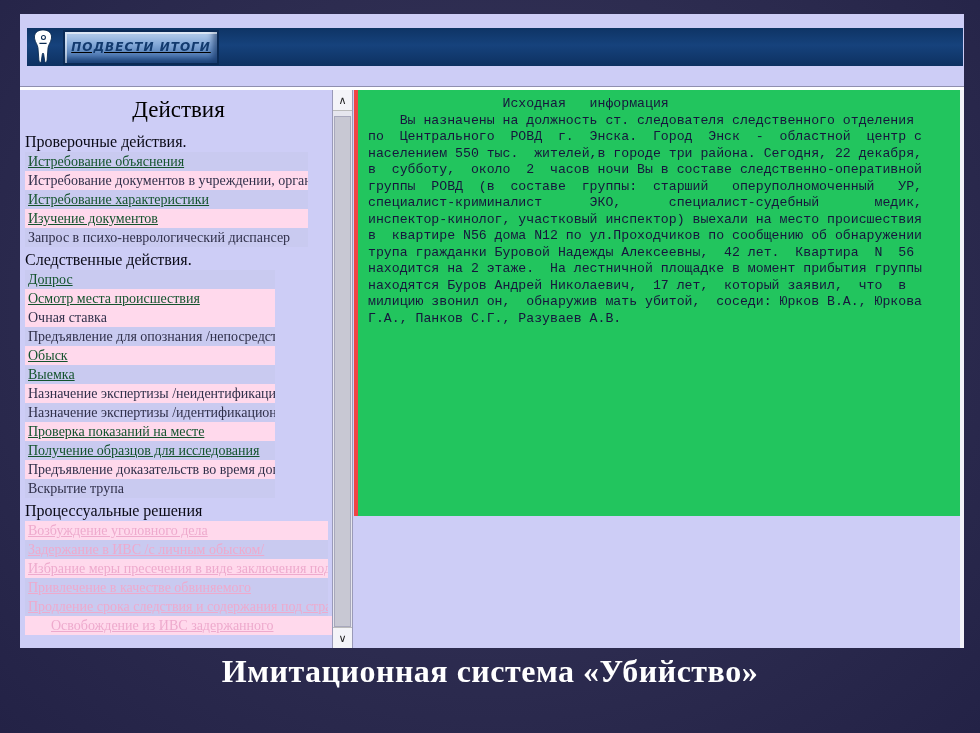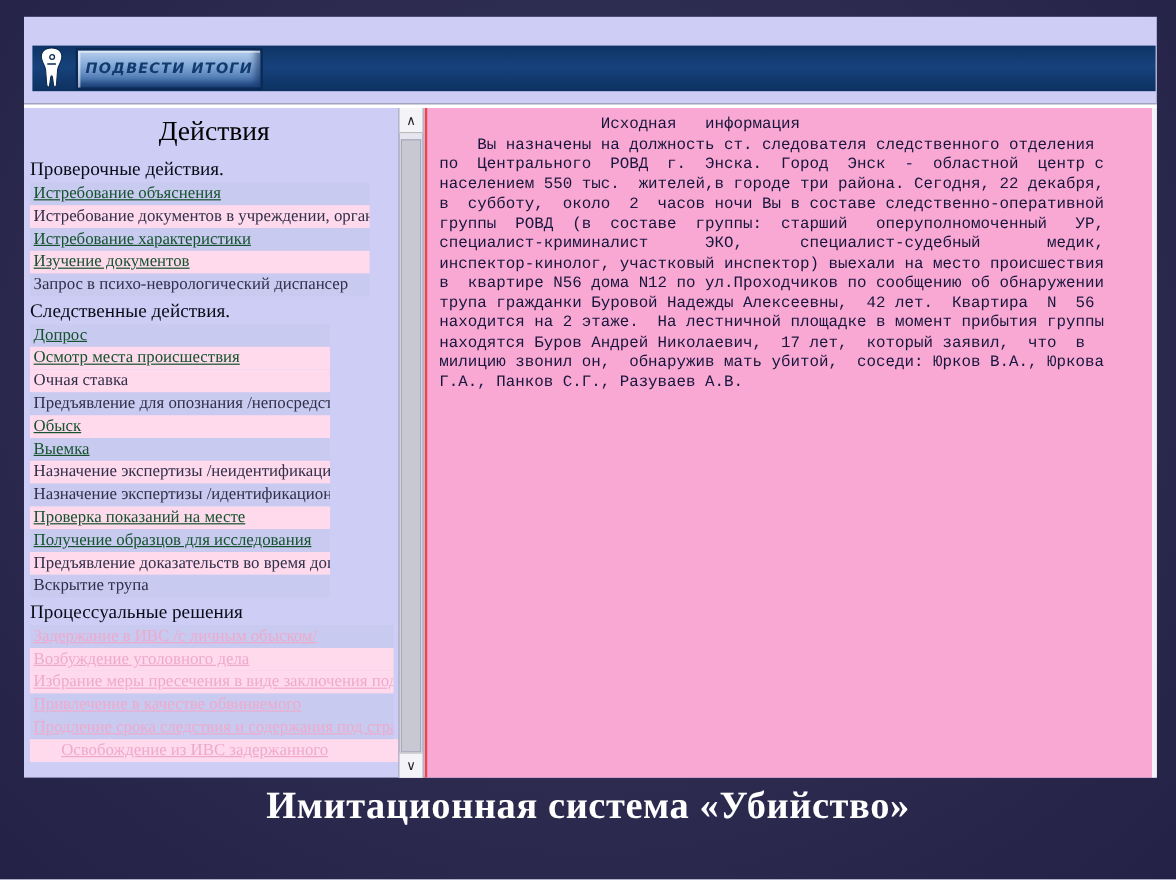--- a/index.html
+++ b/index.html
@@ -1,22 +1,22 @@
 <!DOCTYPE html>
 <html><head>
 <meta charset="utf-8">
 <style>
   html,body{margin:0;padding:0;}
   body{width:980px;height:733px;overflow:hidden;font-family:"Liberation Serif",serif;}
   .stage{position:relative;width:980px;height:733px;overflow:hidden;
          background:radial-gradient(ellipse at 50% 42%, #37365e 0%, #2d2c50 55%, #232246 100%);}
   .window{position:absolute;left:20px;top:14px;width:944px;height:634px;background:#cdcdf6;}
-  .banner{position:absolute;left:7px;top:24px;width:936px;height:38px;
+  .banner{position:absolute;left:7px;top:14px;width:936px;height:38px;
           background:linear-gradient(180deg,#0e3465 0%,#16427c 45%,#0d3161 100%);
-          display:flex;align-items:center;}
+          display:flex;align-items:center;text-decoration:underline;}
   .tooth-wrap{margin-left:2px;width:28px;height:38px;display:flex;align-items:center;justify-content:center;}
   .summ-btn{margin-left:6px;width:152px;height:31px;border:2px solid #0a2a55;
             background:linear-gradient(180deg,#b8d0ee 0%,#84a9d8 40%,#31609f 100%);
             box-shadow:inset 2px 2px 0 rgba(255,255,255,.55), inset -4px -4px 6px rgba(8,36,84,.6);
             display:flex;align-items:center;justify-content:center;cursor:pointer;
             color:#123a6e;font-family:"DejaVu Sans",sans-serif;font-weight:bold;font-style:italic;
             font-size:12px;letter-spacing:1px;white-space:nowrap;}
   .groove{position:absolute;left:0;top:72px;width:100%;height:3px;background:#ffffff;border-top:1px solid #8f8fae;}
   .panels{position:absolute;left:0;top:76px;width:100%;height:558px;}
   .left-panel{position:absolute;left:5px;top:0;width:307px;height:558px;overflow:hidden;}
@@ -30,22 +30,22 @@
   .style-link{color:#eeaacd;text-decoration:underline;}
   .scrollbar{position:absolute;left:312px;top:0;width:21px;height:558px;background:#e6e6ee;
              border-left:1px solid #9a9ab8;border-right:1px solid #9a9ab8;box-sizing:border-box;}
   .scroll-btn{position:absolute;left:0;width:100%;height:20px;background:#f4f4f8;
               display:flex;align-items:center;justify-content:center;
               font-family:"DejaVu Sans",sans-serif;font-size:11px;color:#222;cursor:pointer;}
   .scroll-btn.up{top:0;border-bottom:1px solid #bbb;}
   .scroll-btn.down{bottom:0;border-top:1px solid #bbb;}
   .scroll-thumb{position:absolute;left:1px;right:1px;top:26px;bottom:21px;background:#c8c8d3;
                 border:1px solid #a8a8bc;cursor:pointer;}
-  .right-panel{position:absolute;left:334px;top:0;right:4px;height:558px;background:#f9a8d4;
-               border-left:2px solid #ef4444;overflow:hidden;box-sizing:border-box;}
+  .right-panel{position:absolute;left:334px;top:0;right:4px;height:426px;background:#22c55e;
+               border-left:4px solid #ef4444;overflow:hidden;box-sizing:border-box;}
   .right-edge{position:absolute;right:0;top:76px;width:4px;height:558px;background:#f2f2f8;}
   .info-pre{margin:6px 0 0 10px;font-family:"Liberation Mono","DejaVu Sans Mono",monospace;
             font-size:13.2px;line-height:16.5px;color:#16163c;white-space:pre;}
   .caption{position:absolute;left:0;width:100%;top:653px;text-align:center;color:#ffffff;
            font-weight:bold;font-size:32px;font-family:"Liberation Serif",serif;letter-spacing:.5px;}
 </style>
 </head>
 <body>
 
 <div class="stage">
@@ -85,22 +85,22 @@
             <div class="row bg-blue style-plain" style="width: 247px;">Предъявление для опознания /непосредственно/</div>
             <div class="row bg-pink style-visited" style="width: 247px;">Обыск</div>
             <div class="row bg-blue style-visited" style="width: 247px;">Выемка</div>
             <div class="row bg-pink style-plain" style="width: 247px;">Назначение экспертизы /неидентификационной/</div>
             <div class="row bg-blue style-plain" style="width: 247px;">Назначение экспертизы /идентификационной/</div>
             <div class="row bg-pink style-visited" style="width: 247px;">Проверка показаний на месте</div>
             <div class="row bg-blue style-visited" style="width: 247px;">Получение образцов для исследования</div>
             <div class="row bg-pink style-plain" style="width: 247px;">Предъявление доказательств во время допроса</div>
             <div class="row bg-blue style-plain" style="width: 247px;">Вскрытие трупа</div>
             <div class="section-header">Процессуальные решения</div>
+            <div class="row bg-pink style-link" style="width: 300px;">Возбуждение уголовного дела</div>
             <div class="row bg-blue style-link" style="width: 300px;">Задержание в ИВС /с личным обыском/</div>
-            <div class="row bg-pink style-link" style="width: 300px;">Возбуждение уголовного дела</div>
             <div class="row bg-pink style-link" style="width: 300px;">Избрание меры пресечения в виде заключения под стражу</div>
             <div class="row bg-blue style-link" style="width: 300px;">Привлечение в качестве обвиняемого</div>
             <div class="row bg-blue style-link" style="width: 300px;">Продление срока следствия и содержания под стражей</div>
             <div class="row bg-pink style-link" style="width: 300px; padding-left: 26px;">Освобождение из ИВС задержанного</div>
           </div>
       </div>
 
       <div class="scrollbar">
         <div class="scroll-btn up">∧</div>
         <div class="scroll-thumb"></div>

